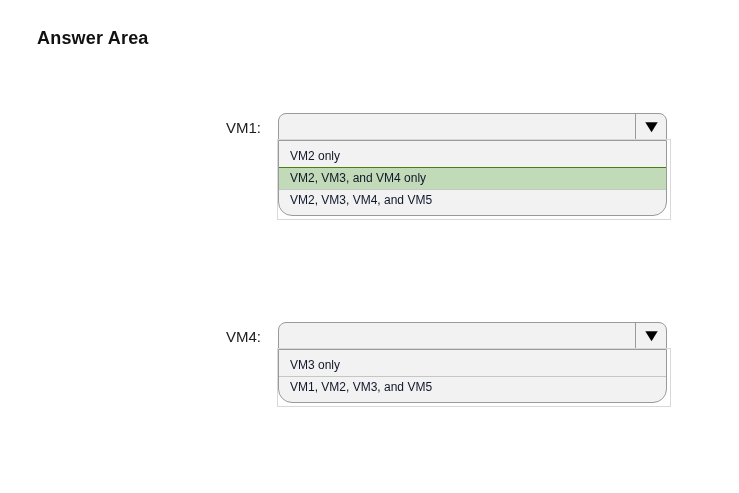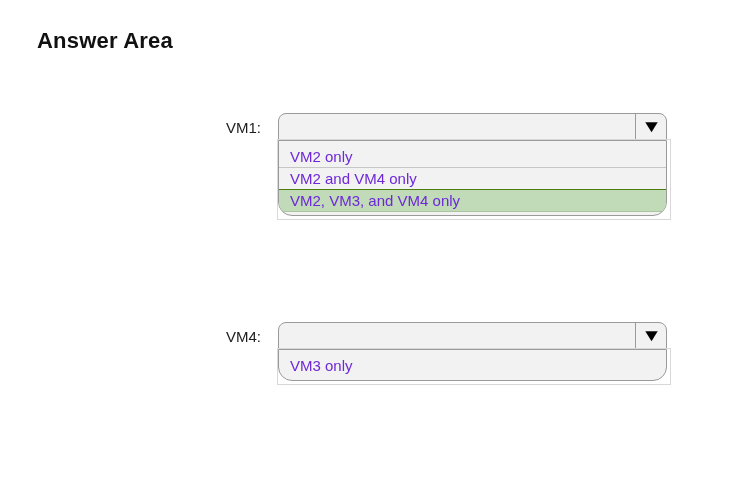--- a/index.html
+++ b/index.html
@@ -9,21 +9,21 @@
     --arrow-color:#000000;
   }
   html,body{margin:0;padding:0;}
   body{
     width:739px;height:493px;position:relative;overflow:hidden;
     background:#ffffff;
     font-family:"Liberation Sans","DejaVu Sans",sans-serif;
   }
   .page-title{
     position:absolute;left:37px;top:28px;
-    font-size:22px;font-weight:bold;color:#111111;
+    font-size:18px;font-weight:bold;color:#111111;
     letter-spacing:0.2px;
   }
   .widget{position:absolute;left:278px;width:421px;}
   .widget.w1{top:113px;}
   .widget.w2{top:322px;}
   .dd-label{
     position:absolute;right:calc(100% + 17px);top:6px;
     font-size:15px;color:#1c1c1c;white-space:nowrap;
   }
   .combo{
@@ -56,21 +56,21 @@
     width:389px;box-sizing:border-box;
     background:var(--control-bg);
     border:1px solid var(--control-border);
     border-radius:0 0 14px 14px;
     overflow:hidden;
     padding:5px 0 4px 0;
   }
   .opt{
     height:21px;line-height:21px;
     padding-left:11px;
-    font-size:15px;color:#6d28d9;
+    font-size:12px;color:#0f172a;
     border-top:1px solid #c6c6c6;
     white-space:nowrap;
   }
   .opt:first-child{border-top:none;}
   .opt.highlighted{
     background:var(--highlight-green);
     border-top:1px solid #4d7c0f;
     box-shadow:0 1px 0 0 #a9c6a0;
   }
 </style>
@@ -83,32 +83,33 @@
   <div class="dd-label">VM1:</div>
   <div class="combo">
     <div class="combo-value"></div>
     <div class="arrow-btn">
       <span class="arrow">▼</span>
     </div>
   </div>
   <div class="list-outer">
     <div class="list">
       <div class="opt">VM2 only</div>
-      <div class="opt">VM2 and VM4 only</div>
       <div class="opt highlighted">VM2, VM3, and VM4 only</div>
+      <div class="opt">VM2, VM3, VM4, and VM5</div>
     </div>
   </div>
 </div>
 
 <div class="widget w2">
   <div class="dd-label">VM4:</div>
   <div class="combo">
     <div class="combo-value"></div>
     <div class="arrow-btn">
       <span class="arrow">▼</span>
     </div>
   </div>
   <div class="list-outer">
     <div class="list">
       <div class="opt">VM3 only</div>
+      <div class="opt">VM1, VM2, VM3, and VM5</div>
     </div>
   </div>
 </div>
 
 </body></html>

